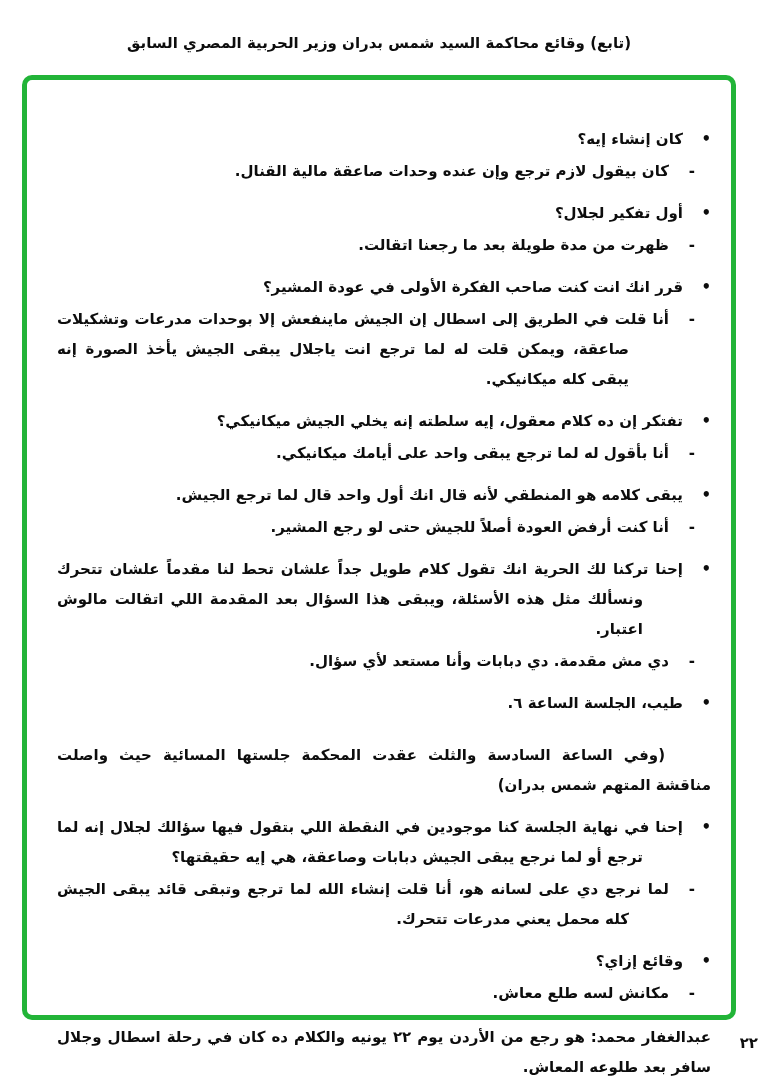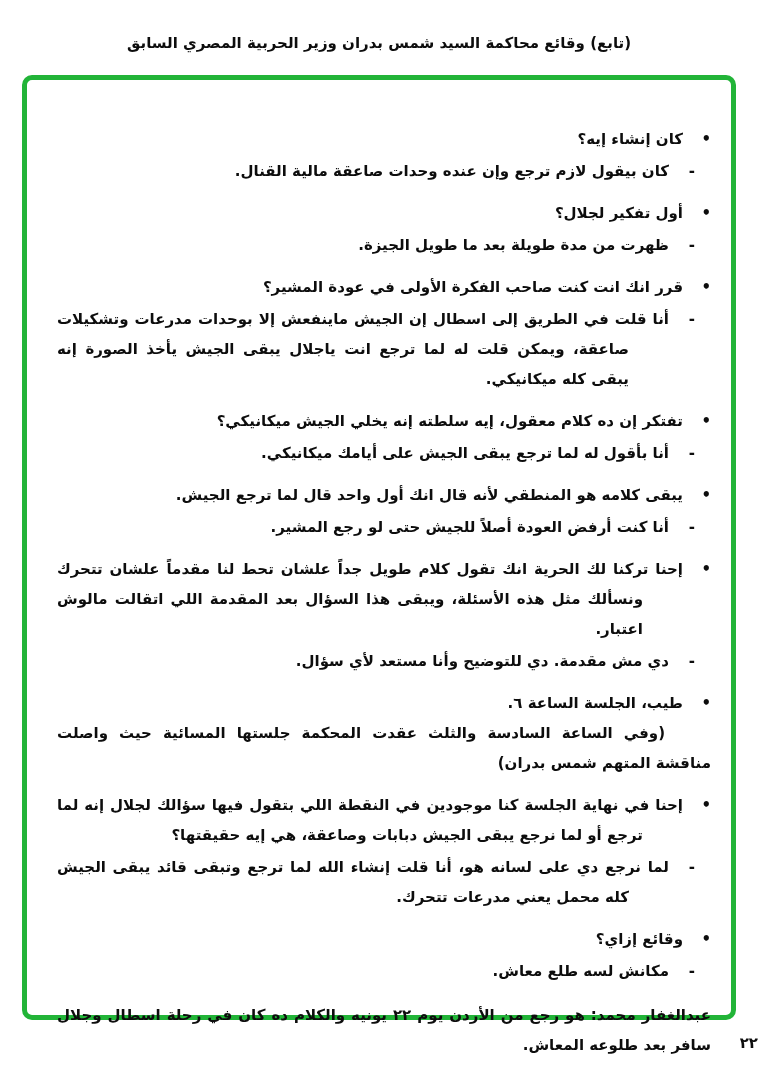--- a/index.html
+++ b/index.html
@@ -57,21 +57,21 @@
   }
   .qa-row.answer { margin-right: 16px; }
   .qa-row.answer .marker { width: 26px; }
   .qa-row .text {
     flex: 1 1 auto;
     text-align: justify;
     padding-right: 40px;
     text-indent: -40px;
   }
   .narration {
-    margin-top: 0;
+    margin-top: 22px;
     text-align: justify;
     text-indent: 46px;
   }
   .closing {
     margin-top: 14px;
     text-align: justify;
   }
   .page-number {
     position: absolute;
     bottom: 26px;
@@ -99,53 +99,53 @@
         <div class="block qa-row answer">
           <span class="marker">-</span>
           <div class="text">كان بيقول لازم ترجع وإن عنده وحدات صاعقة مالية القنال.</div>
         </div>
         <div class="block qa-row question">
           <span class="marker">•</span>
           <div class="text">أول تفكير لجلال؟</div>
         </div>
         <div class="block qa-row answer">
           <span class="marker">-</span>
-          <div class="text">ظهرت من مدة طويلة بعد ما طويل الجيزة.</div>
+          <div class="text">ظهرت من مدة طويلة بعد ما رجعنا اتقالت.</div>
         </div>
         <div class="block qa-row question">
           <span class="marker">•</span>
           <div class="text">قرر انك انت كنت صاحب الفكرة الأولى في عودة المشير؟</div>
         </div>
         <div class="block qa-row answer">
           <span class="marker">-</span>
           <div class="text">أنا قلت في الطريق إلى اسطال إن الجيش ماينفعش إلا بوحدات مدرعات وتشكيلات صاعقة، ويمكن قلت له لما ترجع انت ياجلال يبقى الجيش يأخذ الصورة إنه يبقى كله ميكانيكي.</div>
         </div>
         <div class="block qa-row question">
           <span class="marker">•</span>
           <div class="text">تفتكر إن ده كلام معقول، إيه سلطته إنه يخلي الجيش ميكانيكي؟</div>
         </div>
         <div class="block qa-row answer">
           <span class="marker">-</span>
-          <div class="text">أنا بأقول له لما ترجع يبقى الجيش على أيامك ميكانيكي.</div>
+          <div class="text">أنا بأقول له لما ترجع يبقى واحد على أيامك ميكانيكي.</div>
         </div>
         <div class="block qa-row question">
           <span class="marker">•</span>
           <div class="text">يبقى كلامه هو المنطقي لأنه قال انك أول واحد قال لما ترجع الجيش.</div>
         </div>
         <div class="block qa-row answer">
           <span class="marker">-</span>
           <div class="text">أنا كنت أرفض العودة أصلاً للجيش حتى لو رجع المشير.</div>
         </div>
         <div class="block qa-row question">
           <span class="marker">•</span>
           <div class="text">إحنا تركنا لك الحرية انك تقول كلام طويل جداً علشان تحط لنا مقدماً علشان تتحرك ونسألك مثل هذه الأسئلة، ويبقى هذا السؤال بعد المقدمة اللي اتقالت مالوش اعتبار.</div>
         </div>
         <div class="block qa-row answer">
           <span class="marker">-</span>
-          <div class="text">دي مش مقدمة. دي للتوضيح وأنا مستعد لأي سؤال.</div>
+          <div class="text">دي مش مقدمة. دي دبابات وأنا مستعد لأي سؤال.</div>
         </div>
         <div class="block qa-row question">
           <span class="marker">•</span>
           <div class="text">طيب، الجلسة الساعة ٦.</div>
         </div>
         <div class="block narration">(وفي الساعة السادسة والثلث عقدت المحكمة جلستها المسائية حيث واصلت مناقشة المتهم شمس بدران)</div>
         <div class="block qa-row question">
           <span class="marker">•</span>
           <div class="text">إحنا في نهاية الجلسة كنا موجودين في النقطة اللي بتقول فيها سؤالك لجلال إنه لما ترجع أو لما نرجع يبقى الجيش دبابات وصاعقة، هي إيه حقيقتها؟</div>
         </div>

